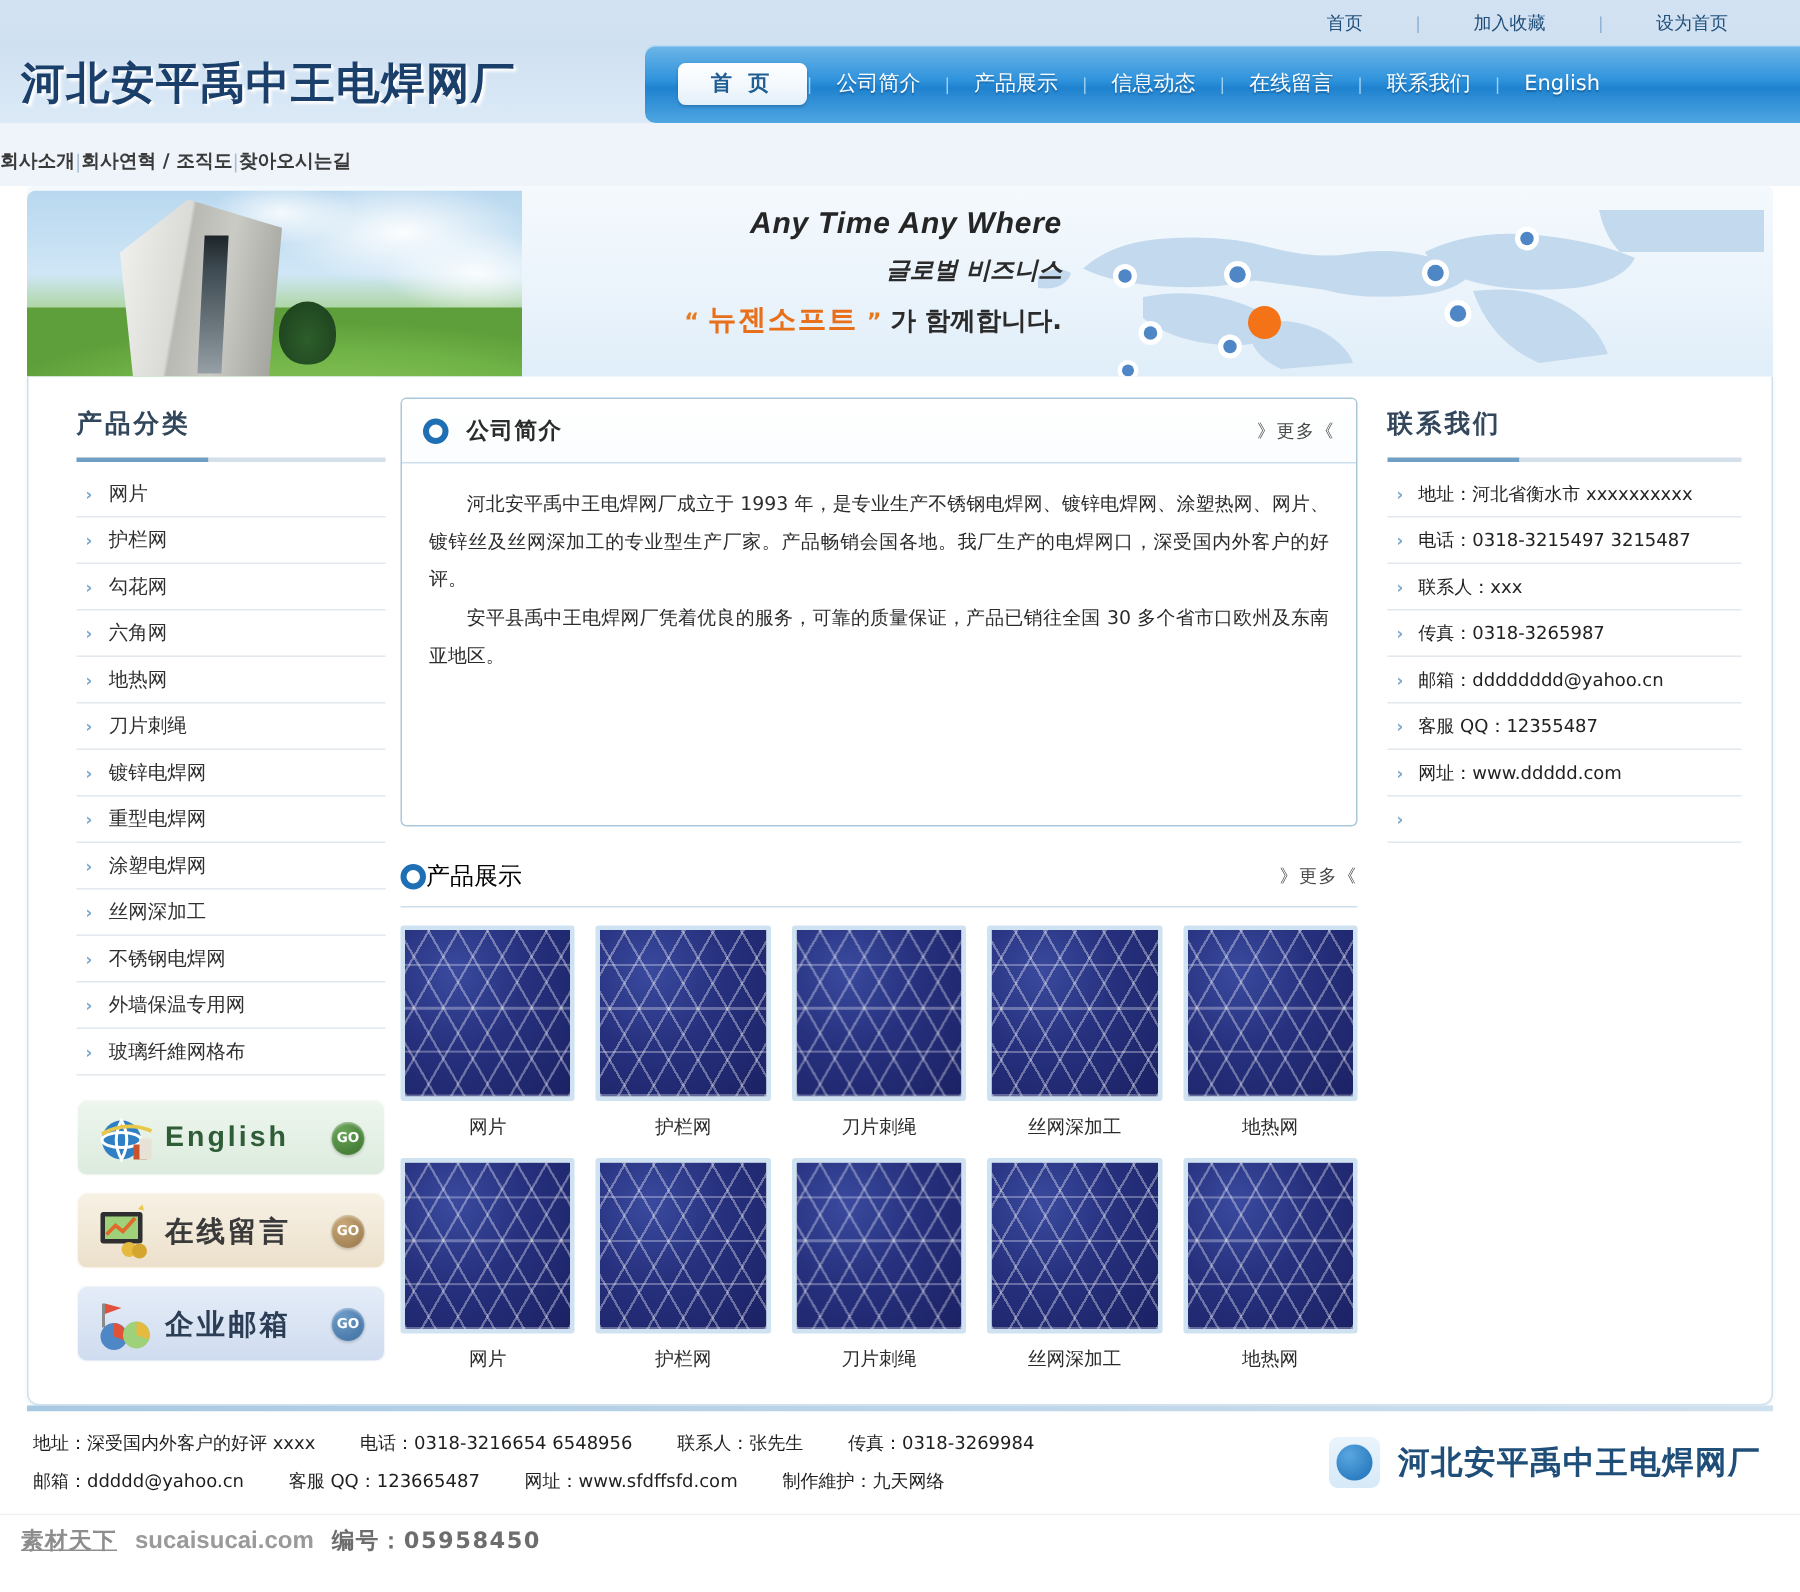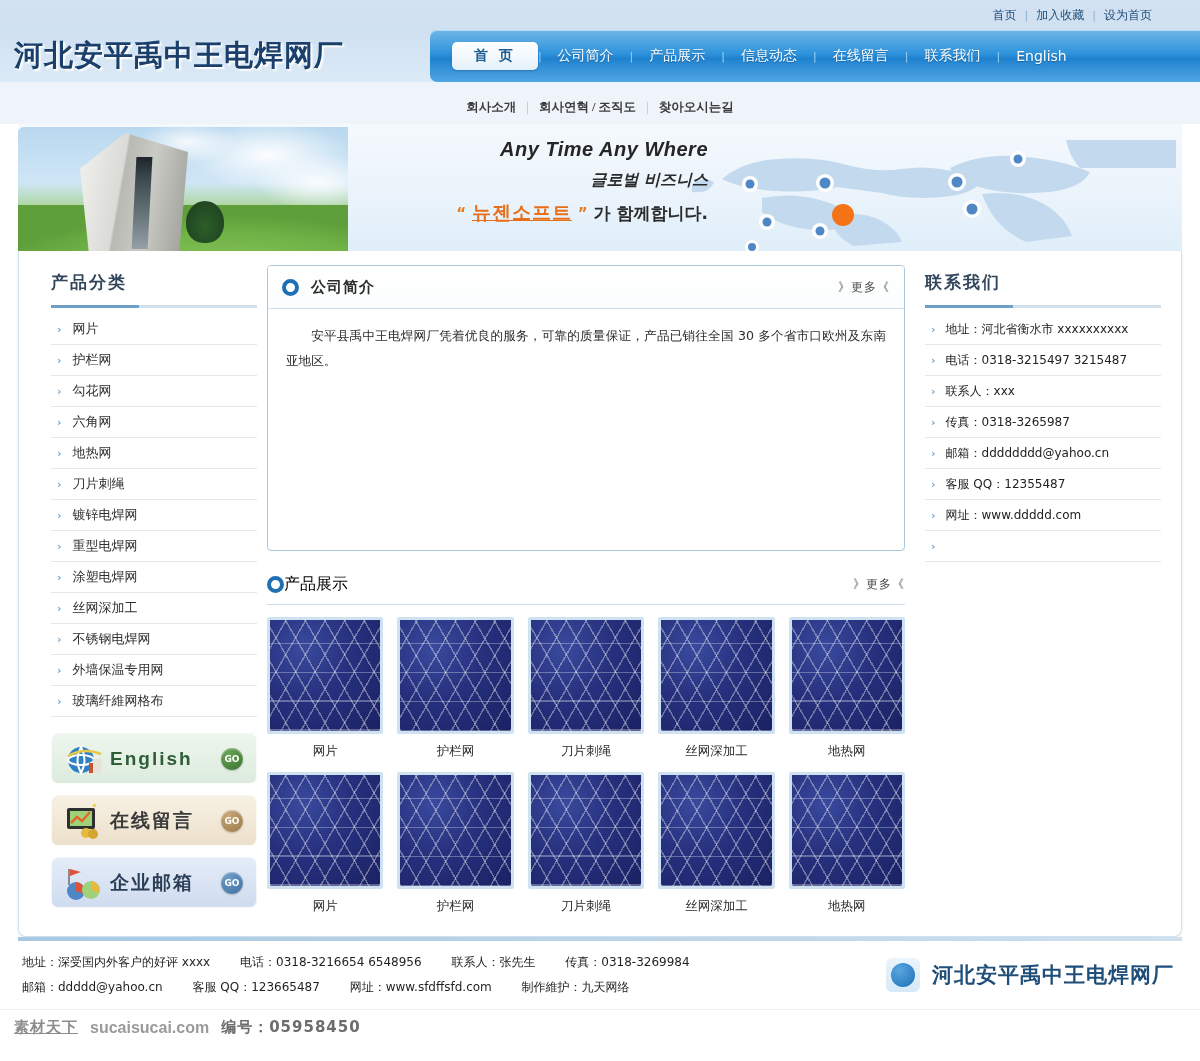--- a/index.html
+++ b/index.html
@@ -8,21 +8,21 @@
     font-family: "DejaVu Sans", "Liberation Sans", sans-serif;
     background: #ffffff; overflow: hidden;
   }
 
   
   .toplinks {
     height: 30px;
     background: linear-gradient(to bottom, #d3e2f2 0%, #cfe0f1 100%);
     display: flex; align-items: center; justify-content: flex-end;
     padding-right: 40px;
-    font-size: 12px; color: #1f4e79;
+    font-size: 12px; color: #1f4e79; gap: 27px;
   }
   .toplinks a { color: #1f4e79; text-decoration: none; padding: 0 8px; }
   .toplinks .sep { color: #8ab0d4; font-size: 11px; }
 
   
   .header {
     position: relative; height: 52px;
     background: linear-gradient(to bottom, #cfe0f1 0%, #dceaf7 100%);
     display: flex; align-items: stretch;
   }
@@ -56,24 +56,23 @@
     padding: 5px 22px; font-weight: bold;
     letter-spacing: 3px;
     text-shadow: none;
     box-shadow: 0 1px 2px rgba(0,40,80,.25);
   }
   .nav-sep { color: #9fd2f2; font-size: 11px; }
 
   
   .subnav {
     height: 42px; background: #eef4fa;
-    display: flex; align-items: center; justify-content: center;
-    gap: 10px; font-size: 12.5px; color: #3a3a3a; font-weight: bold;
+    display: flex; align-items: center; justify-content: flex-start;
+    font-size: 12.5px; color: #3a3a3a; font-weight: bold;
     padding-top: 8px;
-    font-family: Liberation Serif, serif;
   }
   .subnav a { color: #3a3a3a; text-decoration: none; }
   .subnav .sep { color: #a8bdd1; font-weight: normal; }
 
   
   .banner {
     position: relative; height: 127px; margin: 0 18px 0 18px;
     background: linear-gradient(to bottom, #f4f9fd 0%, #eaf3fb 60%, #dfeef9 100%);
     overflow: hidden; border-radius: 4px 4px 0 0;
   }
@@ -112,21 +111,21 @@
   .banner-text {
     position: absolute; left: 330px; top: 14px; width: 370px;
     text-align: right; padding-right: 10px;
   }
   .bt1 { font-size: 20px; font-style: italic; font-weight: bold; color: #252525;
          font-family: "Liberation Sans", sans-serif; letter-spacing: .5px; }
   .bt2 { font-size: 16px; font-style: italic; font-weight: bold; color: #2b2b2b;
          margin-top: 9px; }
   .bt3 { margin-top: 9px; font-size: 17px; font-weight: bold; color: #2b2b2b; white-space: nowrap; }
   .bt3 .quote { color: #e87a1e; font-size: 15px; }
-  .bt3 .brand { color: #e8701a; font-size: 19px; letter-spacing: 1px; text-decoration: underline; }
+  .bt3 .brand { color: #e8701a; font-size: 19px; letter-spacing: 1px; }
 
   
   .content-card {
     margin: 0 18px; height: 686px; background: #ffffff;
     border: 1px solid #cfe0ee; border-top: none;
     border-radius: 0 0 8px 8px;
     display: flex; padding: 14px 10px 0 10px;
     box-shadow: 0 1px 3px rgba(80,120,160,.12);
   }
 
@@ -461,20 +460,21 @@
   </div>
 
   <div class="middle">
     <div class="about-box">
       <div class="box-head">
         <span class="ring"></span>
         <span class="h-title">公司简介</span>
         <span class="more">》更多《</span>
       </div>
       <div class="about-body">
+        <p>河北安平禹中王电焊网厂成立于 1993 年，是专业生产不锈钢电焊网、镀锌电焊网、涂塑热网、网片、镀锌丝及丝网深加工的专业型生产厂家。产品畅销会国各地。我厂生产的电焊网口，深受国内外客户的好评。</p>
         <p>安平县禹中王电焊网厂凭着优良的服务，可靠的质量保证，产品已销往全国 30 多个省市口欧州及东南亚地区。</p>
       </div>
     </div>
 
     <div class="prod-head">
       <span class="ring"></span>
       <span class="h-title">产品展示</span>
       <span class="more">》更多《</span>
     </div>
 

